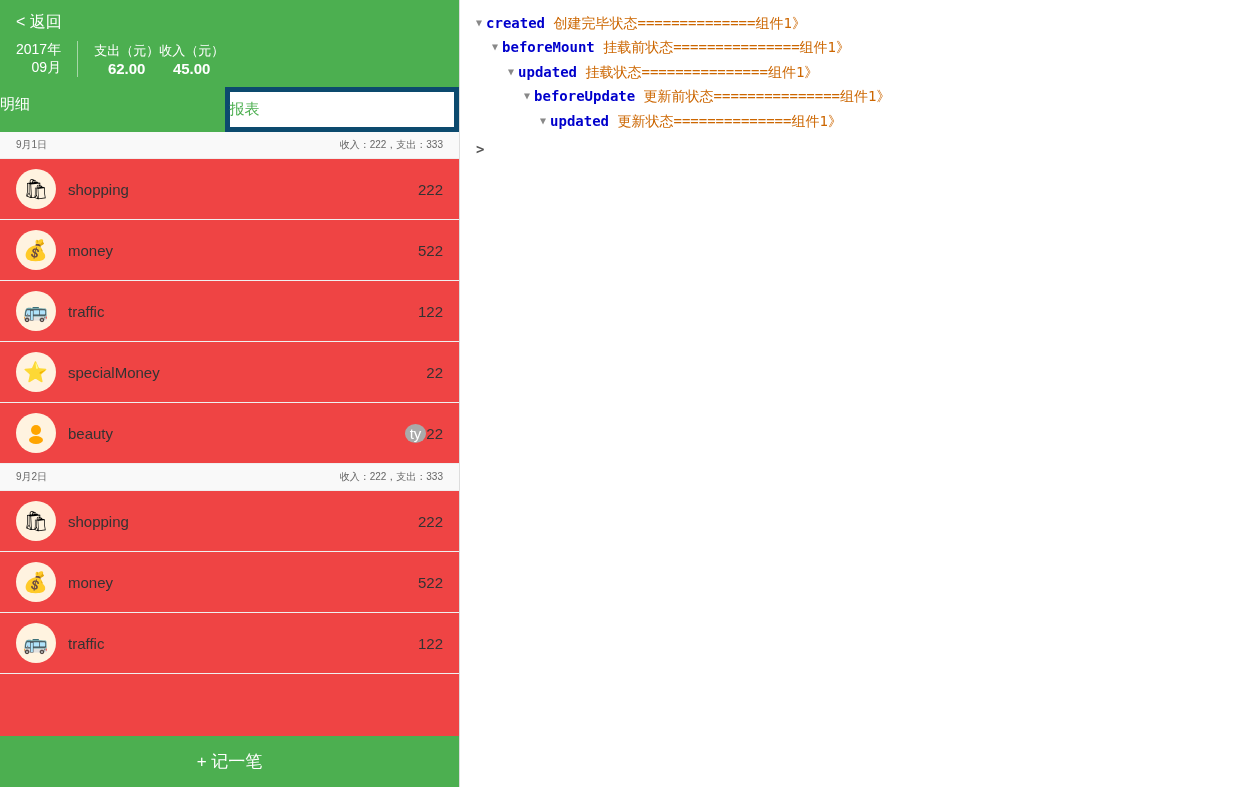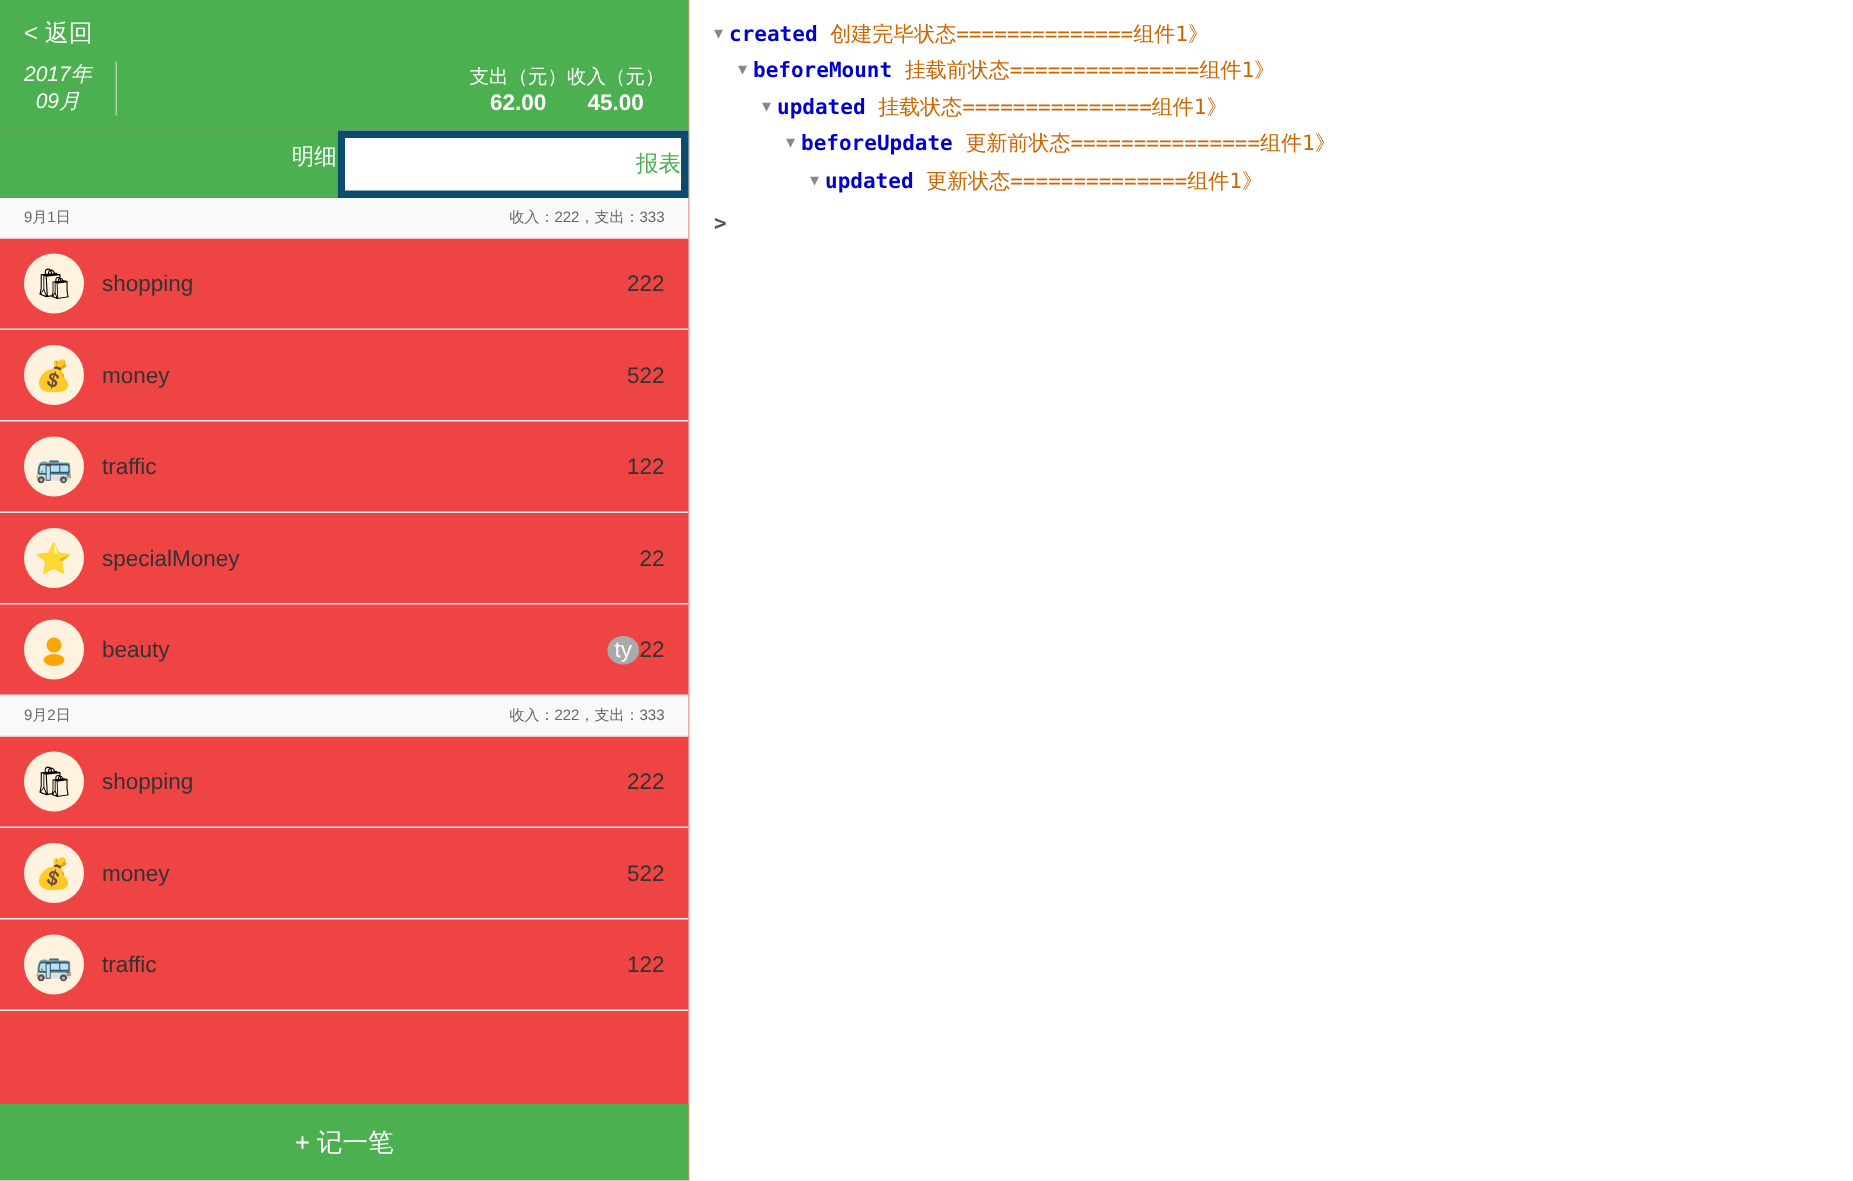--- a/index.html
+++ b/index.html
@@ -29,52 +29,51 @@
       cursor: pointer;
     }
 
     .header-info {
       display: flex;
       align-items: center;
       font-size: 14px;
     }
 
     .header-date {
-      text-align: center;
+      text-align: right;
       margin-right: 0;
       padding-right: 16px;
       border-right: 1px solid rgba(255,255,255,0.5);
-      font-style: italic;
     }
 
     .header-stats {
       display: flex;
       flex: 1;
-      justify-content: flex-end;
+      justify-content: flex-start;
       padding-left: 16px;
     }
 
     .stat-item {
       display: flex;
       flex-direction: column;
       align-items: center;
     }
 
     .stat-label { font-size: 13px; color: #fff; }
     .stat-value { font-size: 15px; color: #fff; font-weight: bold; }
 
     .tabs {
       display: flex;
       background: #4CAF50;
       border-bottom: none;
     }
 
     .tab {
       flex: 1;
-      text-align: right;
+      text-align: left;
       padding: 8px 0;
       font-size: 15px;
       cursor: pointer;
       color: #4CAF50;
     }
 
     .tab.active {
       background: #4CAF50;
       color: #fff;
     }

